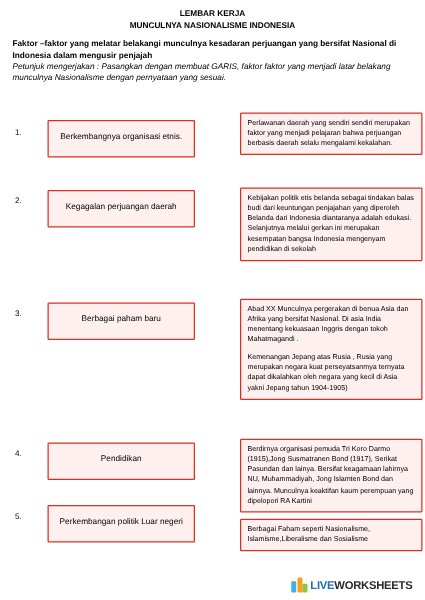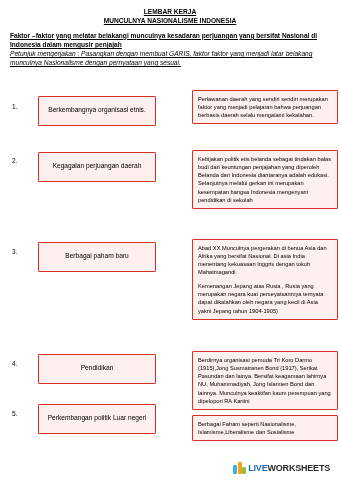--- a/index.html
+++ b/index.html
@@ -14,21 +14,20 @@
     color: #000000;
     overflow: hidden;
     position: relative;
   }
   .sheet {
     position: relative;
     width: 340px;
     height: 480px;
     box-sizing: border-box;
     padding: 8px 10px 0 10px;
-    text-decoration: underline;
   }
   .head {
     text-align: center;
     font-size: 6.6px;
     line-height: 1.35;
     font-weight: bold;
   }
   .intro {
     margin-top: 5px;
     font-size: 6.6px;

